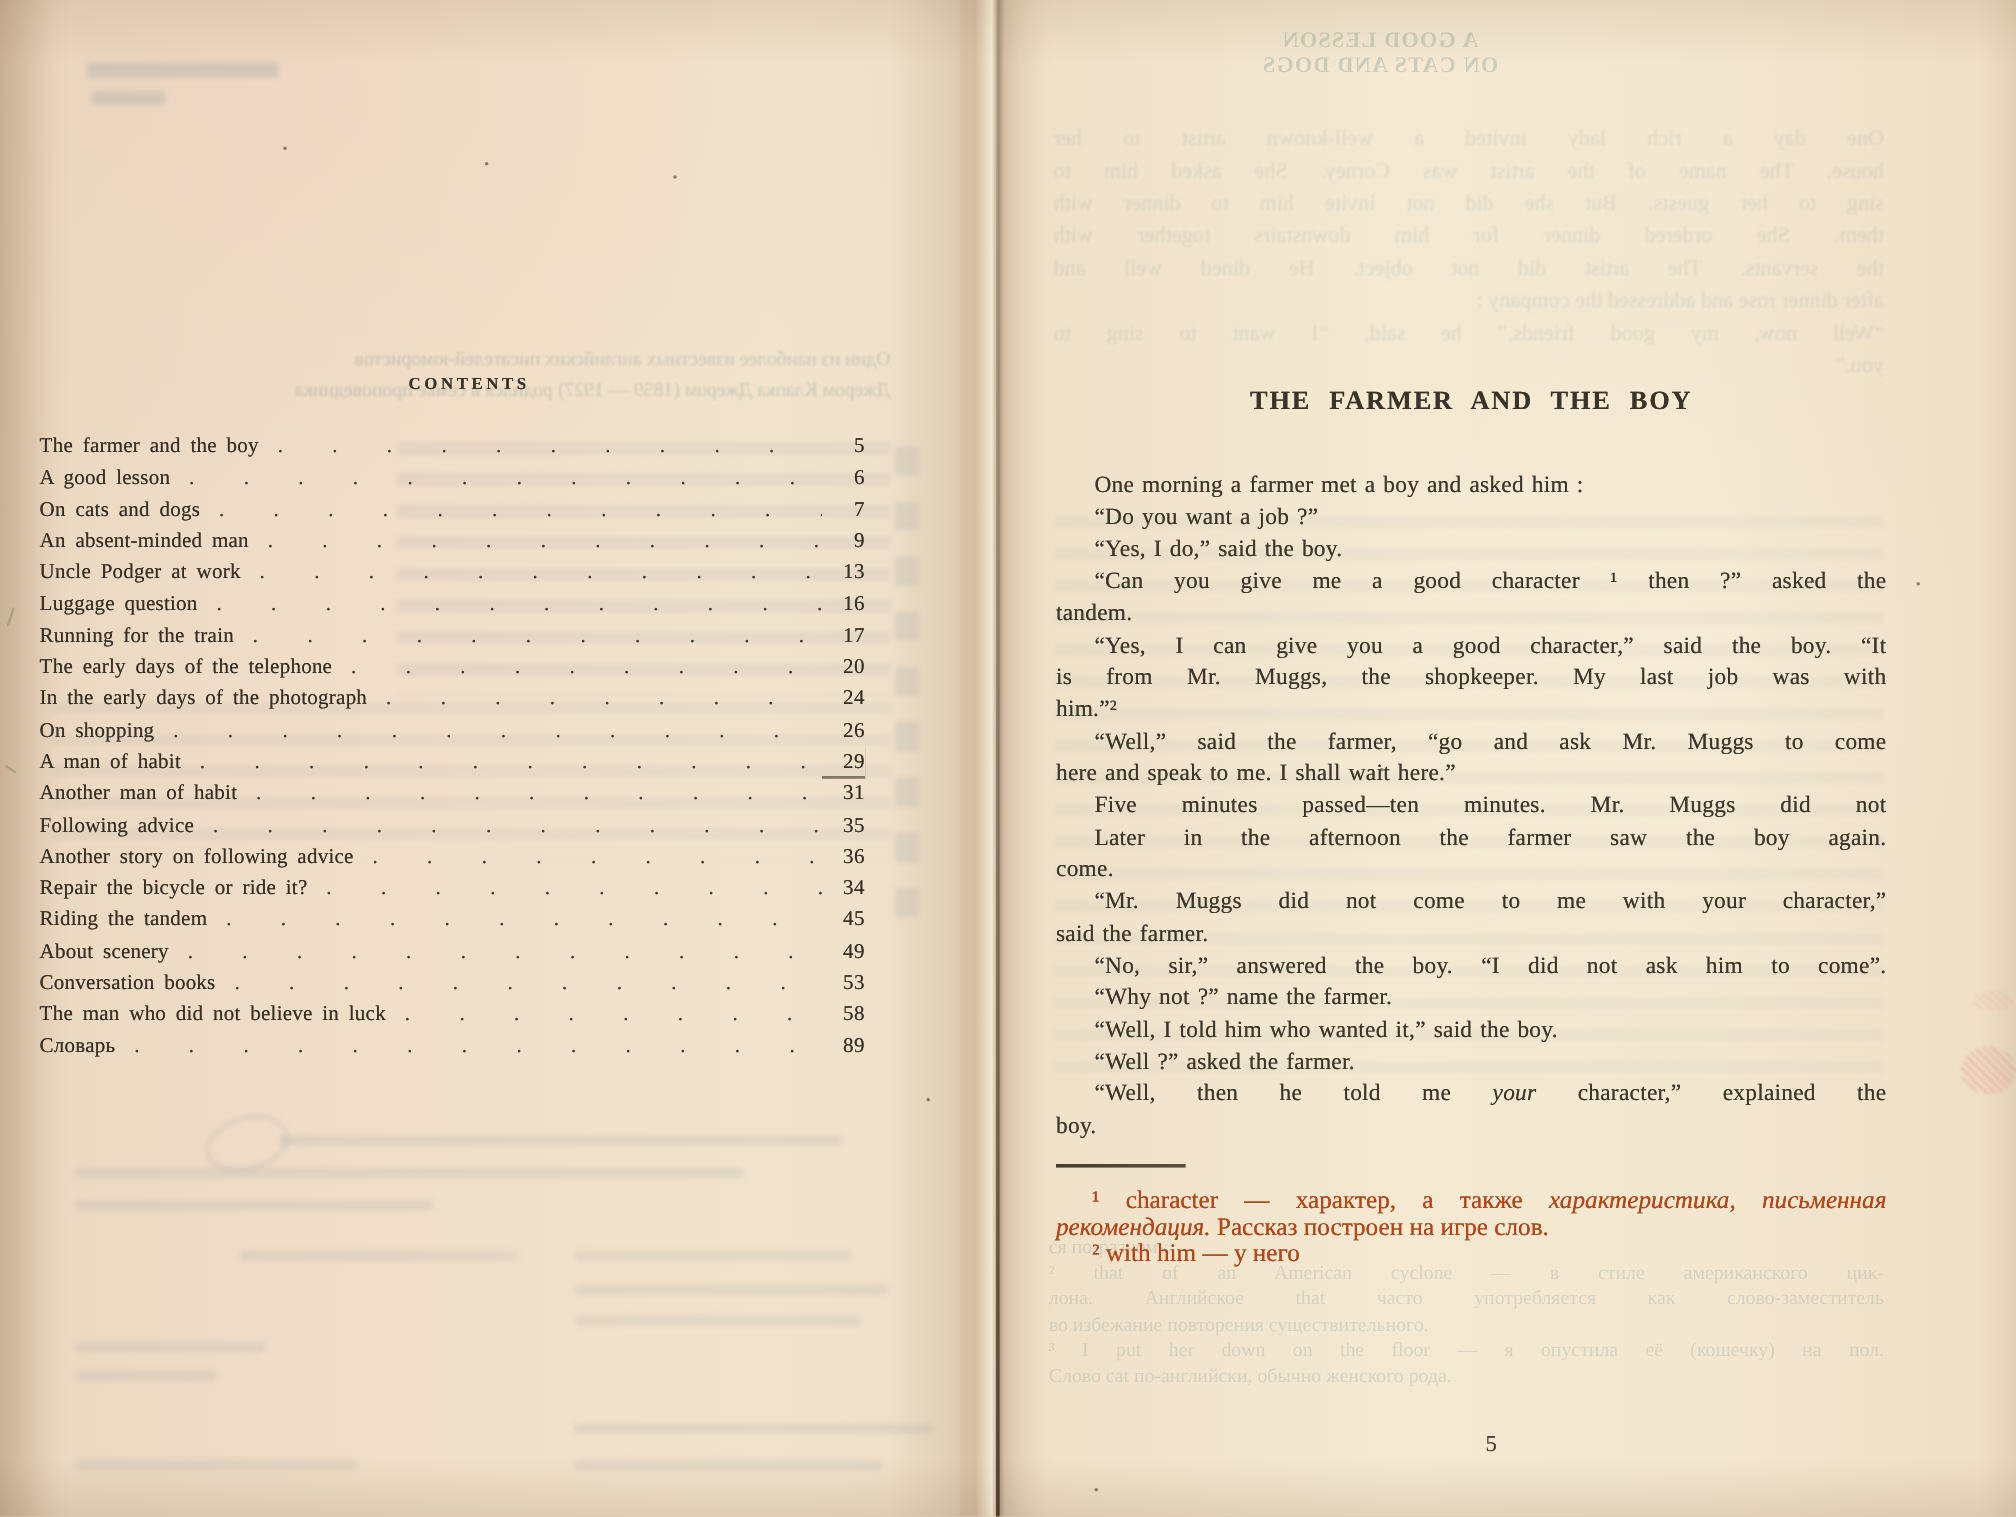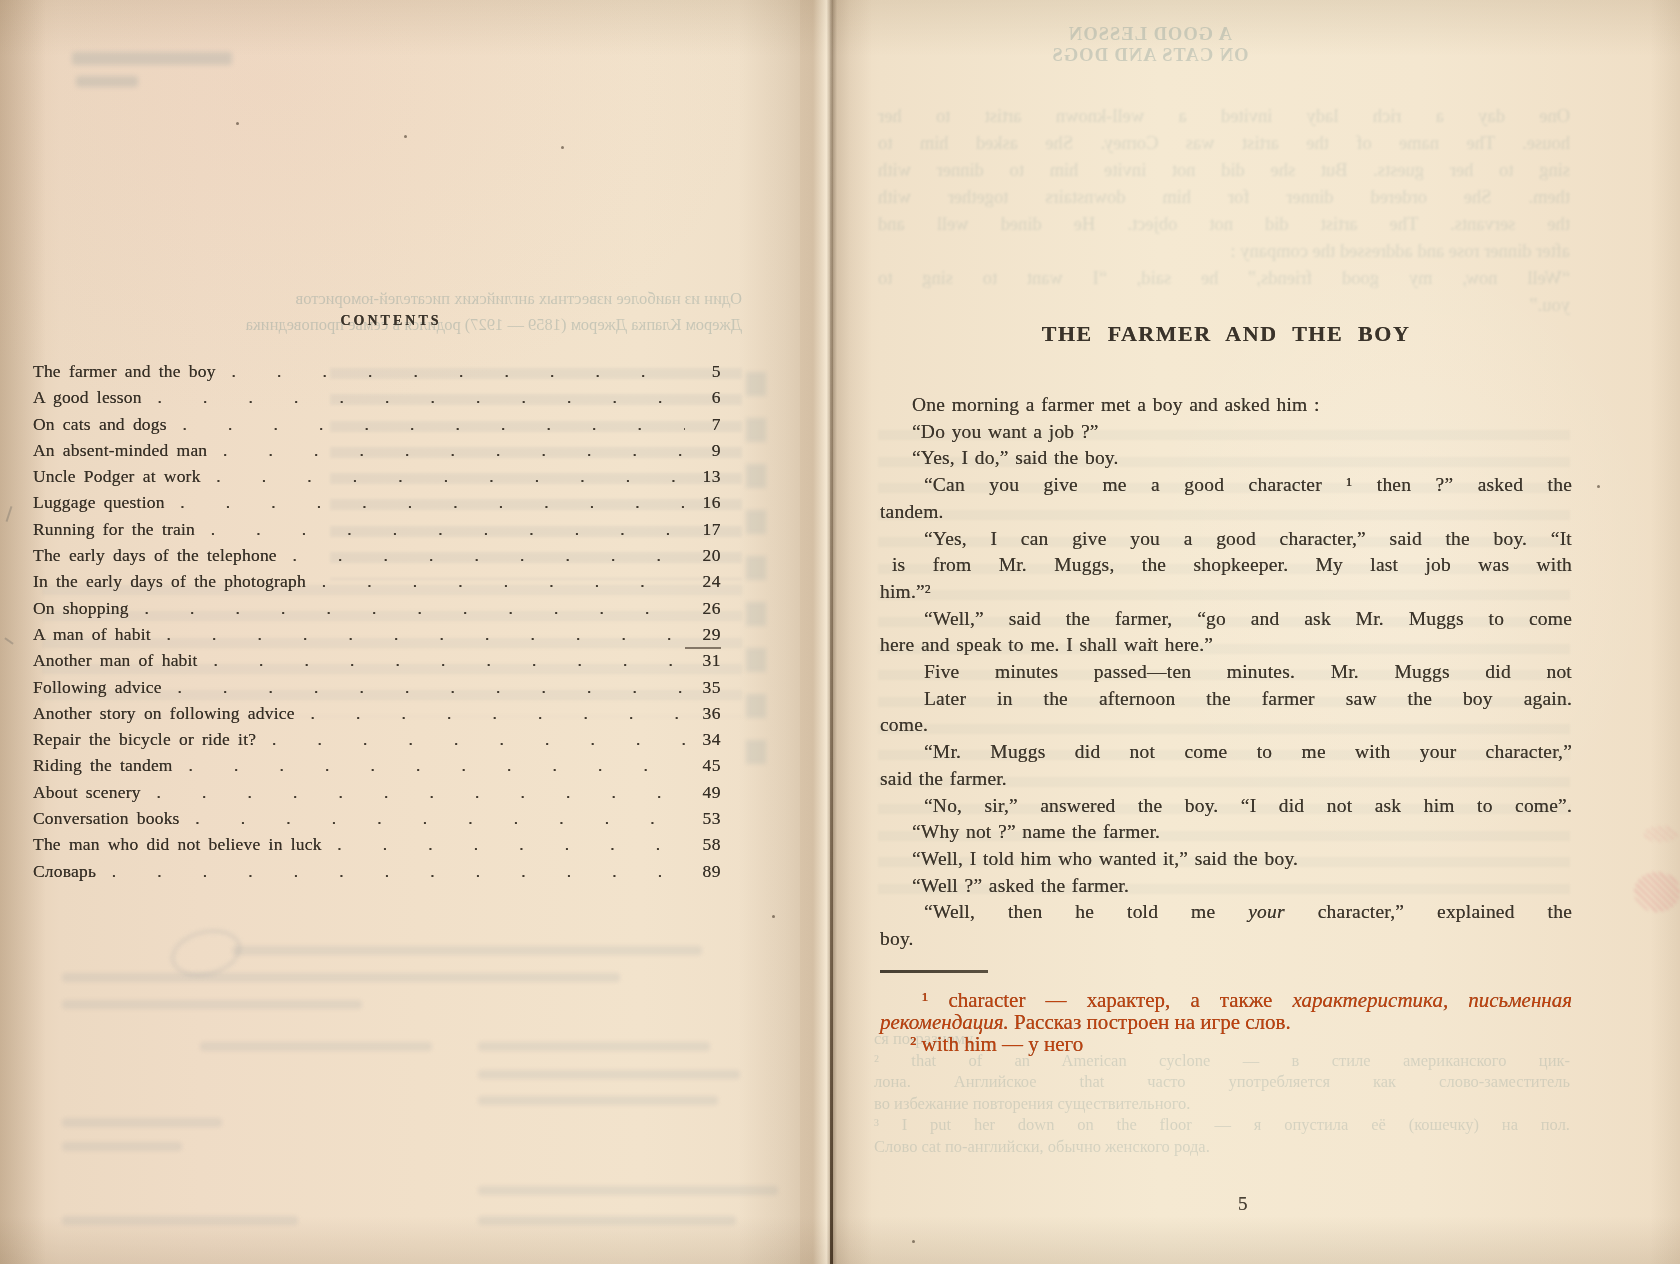--- a/index.html
+++ b/index.html
@@ -58,21 +58,21 @@
   .toc-row{display:flex;align-items:baseline;}
   .toc-label{white-space:nowrap;word-spacing:3.5px;letter-spacing:.2px;}
   .toc-dots{flex:1;overflow:hidden;white-space:nowrap;letter-spacing:1.05em;padding-left:.9em;color:#40382d;}
   .toc-num{min-width:36px;text-align:right;letter-spacing:.5px;}
   .toc-num.underlined{box-shadow:0 2px 0 rgba(62,50,38,0.6);}
   .story-title{position:absolute;left:880px;top:306px;width:692px;text-align:center;
     font-size:22px;font-weight:bold;letter-spacing:1.5px;word-spacing:8px;color:#3a332a;}
   .story{position:absolute;left:880px;top:392px;width:692px;font-size:19.5px;line-height:26.7px;
     color:#3c352b;letter-spacing:.2px;word-spacing:1.5px;}
   .bline{text-align:left;}
-  .bline.just{text-align:justify;text-align-last:justify;margin-left:12px;}
+  .bline.just{text-align:justify;text-align-last:justify;}
   .bline.ind{padding-left:32px;}
   .footnote-rule{position:absolute;left:880px;top:970px;width:108px;height:3px;
     background:linear-gradient(to right,#463e31,#5a5040);}
   .footnotes{position:absolute;left:880px;top:990px;width:692px;font-size:21px;line-height:21.8px;color:#c2410c;}
   .footnotes .bline.ind{padding-left:30px;}
   .page-number{position:absolute;left:1238px;top:1193px;font-size:19px;color:#494135;
     text-shadow:0 0 .5px rgba(60,50,40,.6);}
   
   .pen-mark{position:absolute;background:rgba(90,88,85,0.30);filter:blur(.4px);}
   .stain-pink{position:absolute;border-radius:50%;filter:blur(1.5px);}

